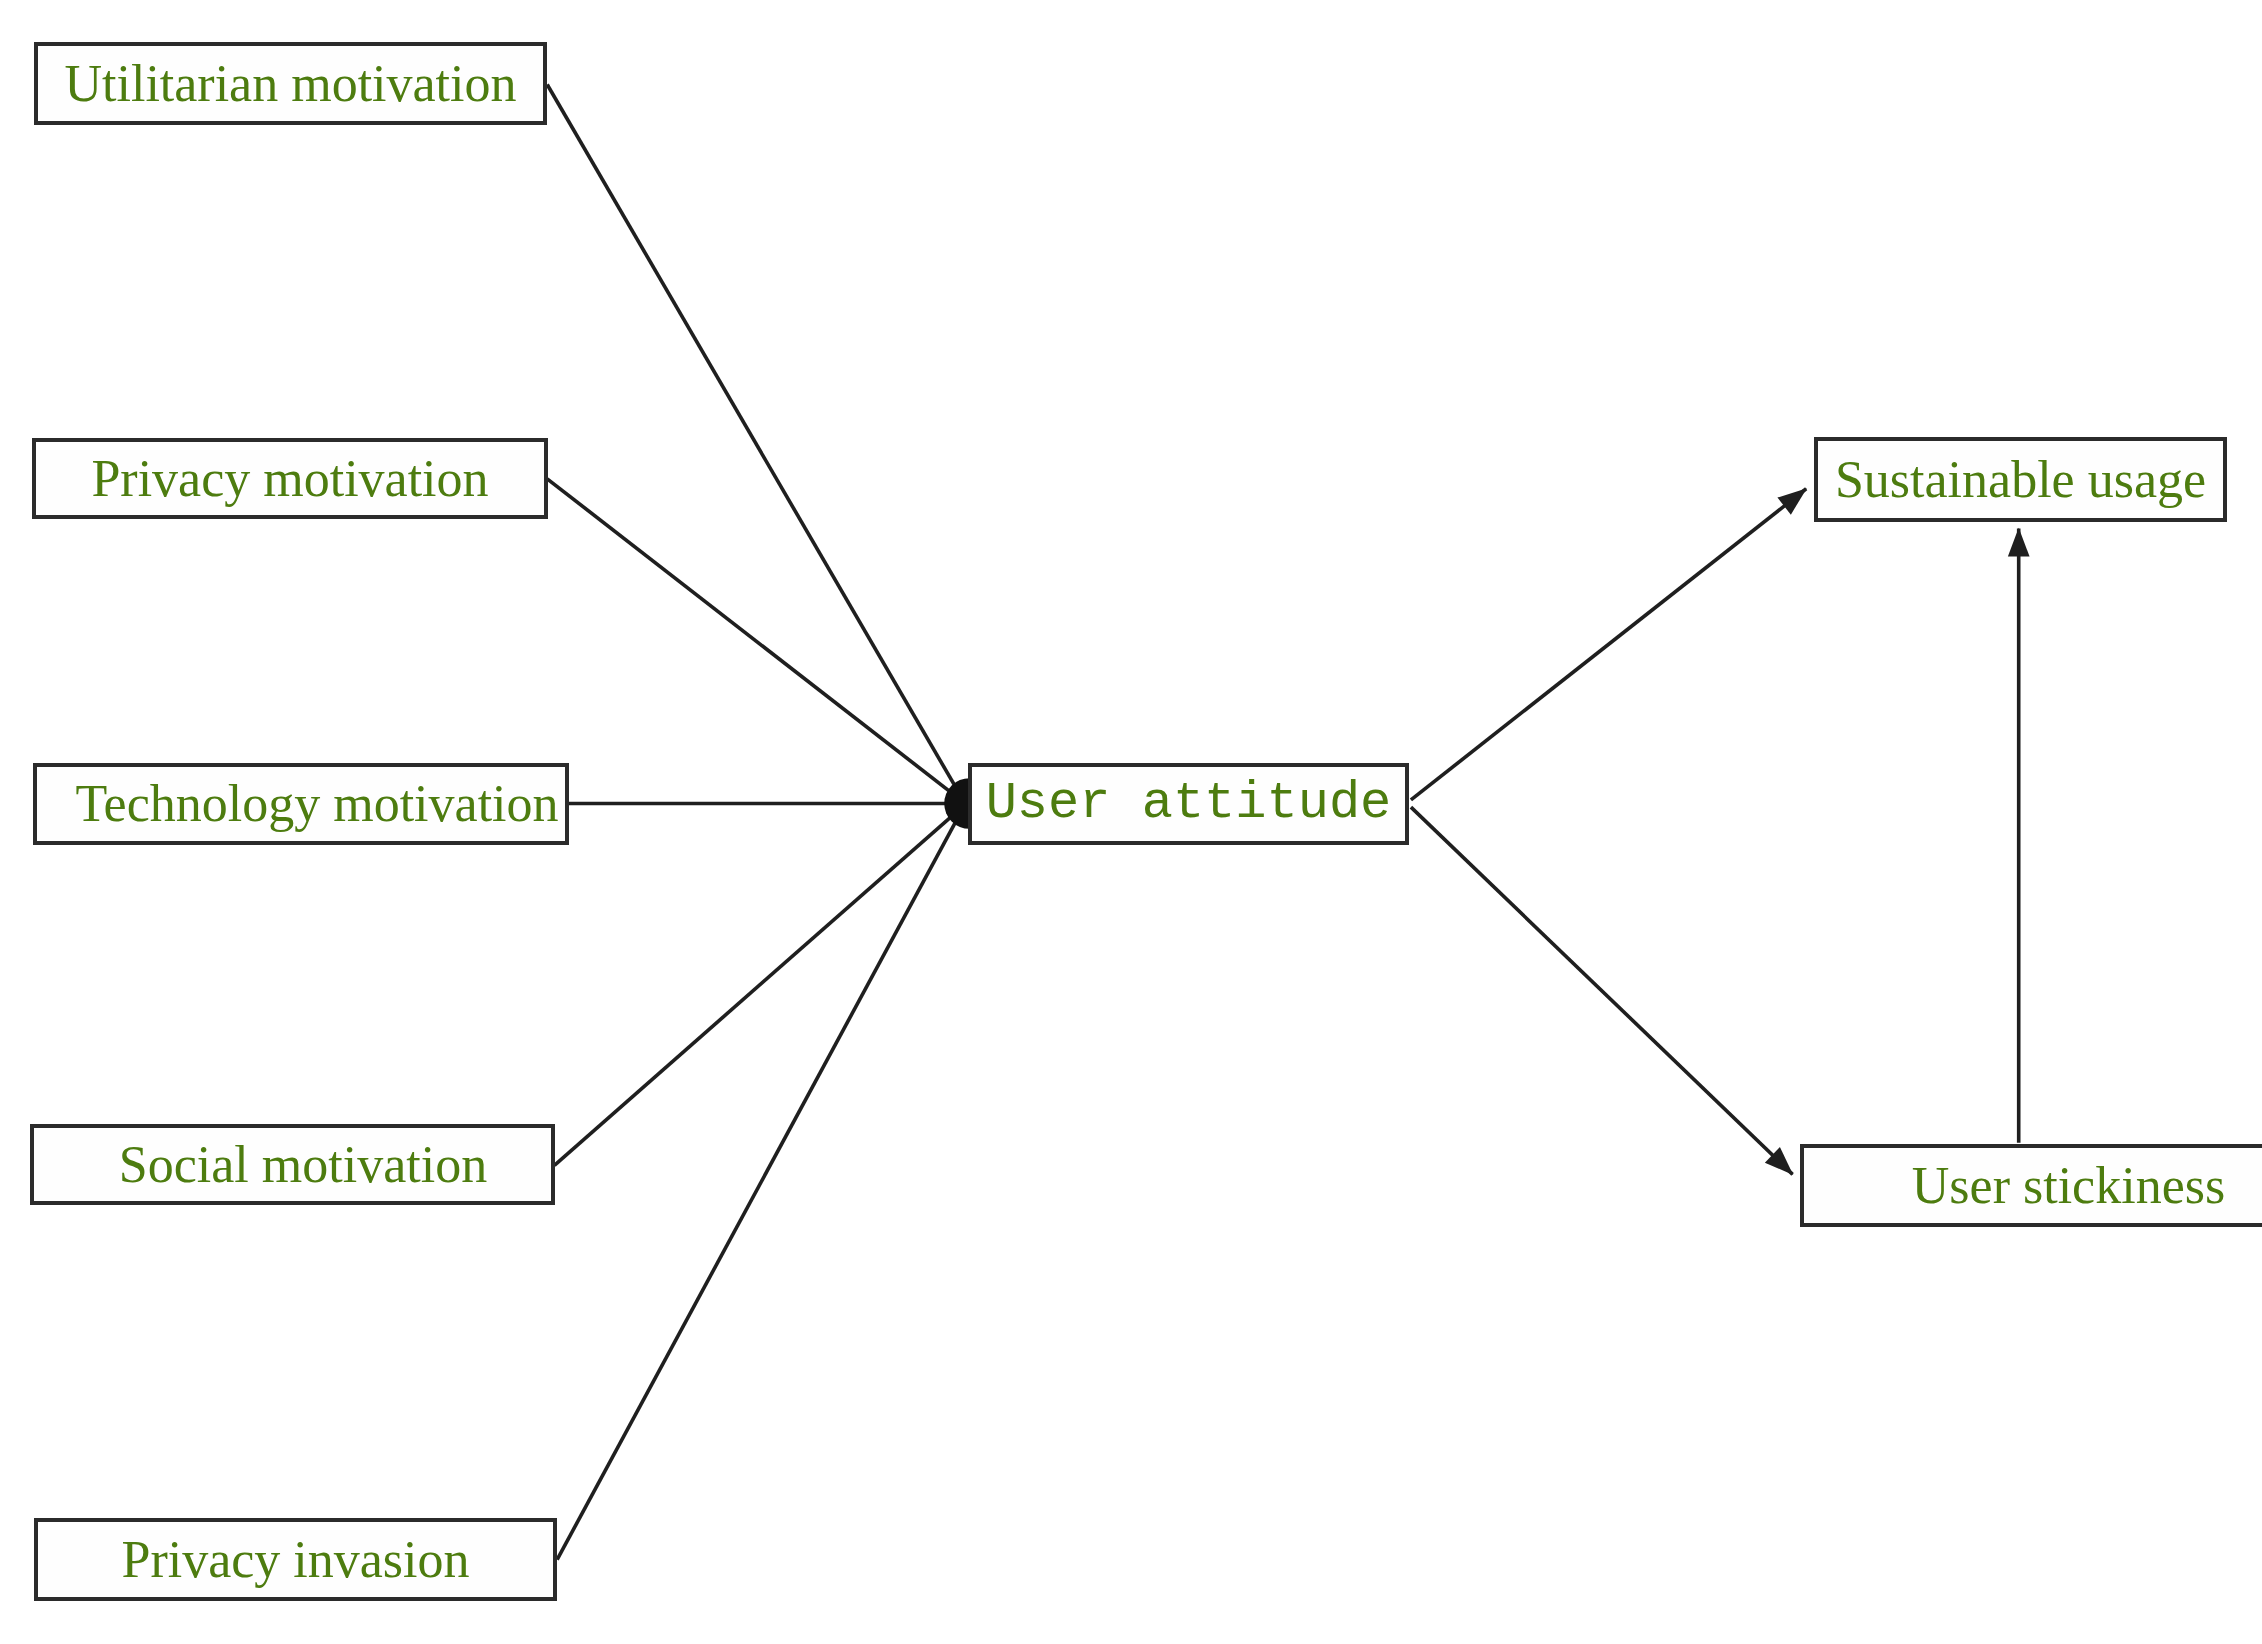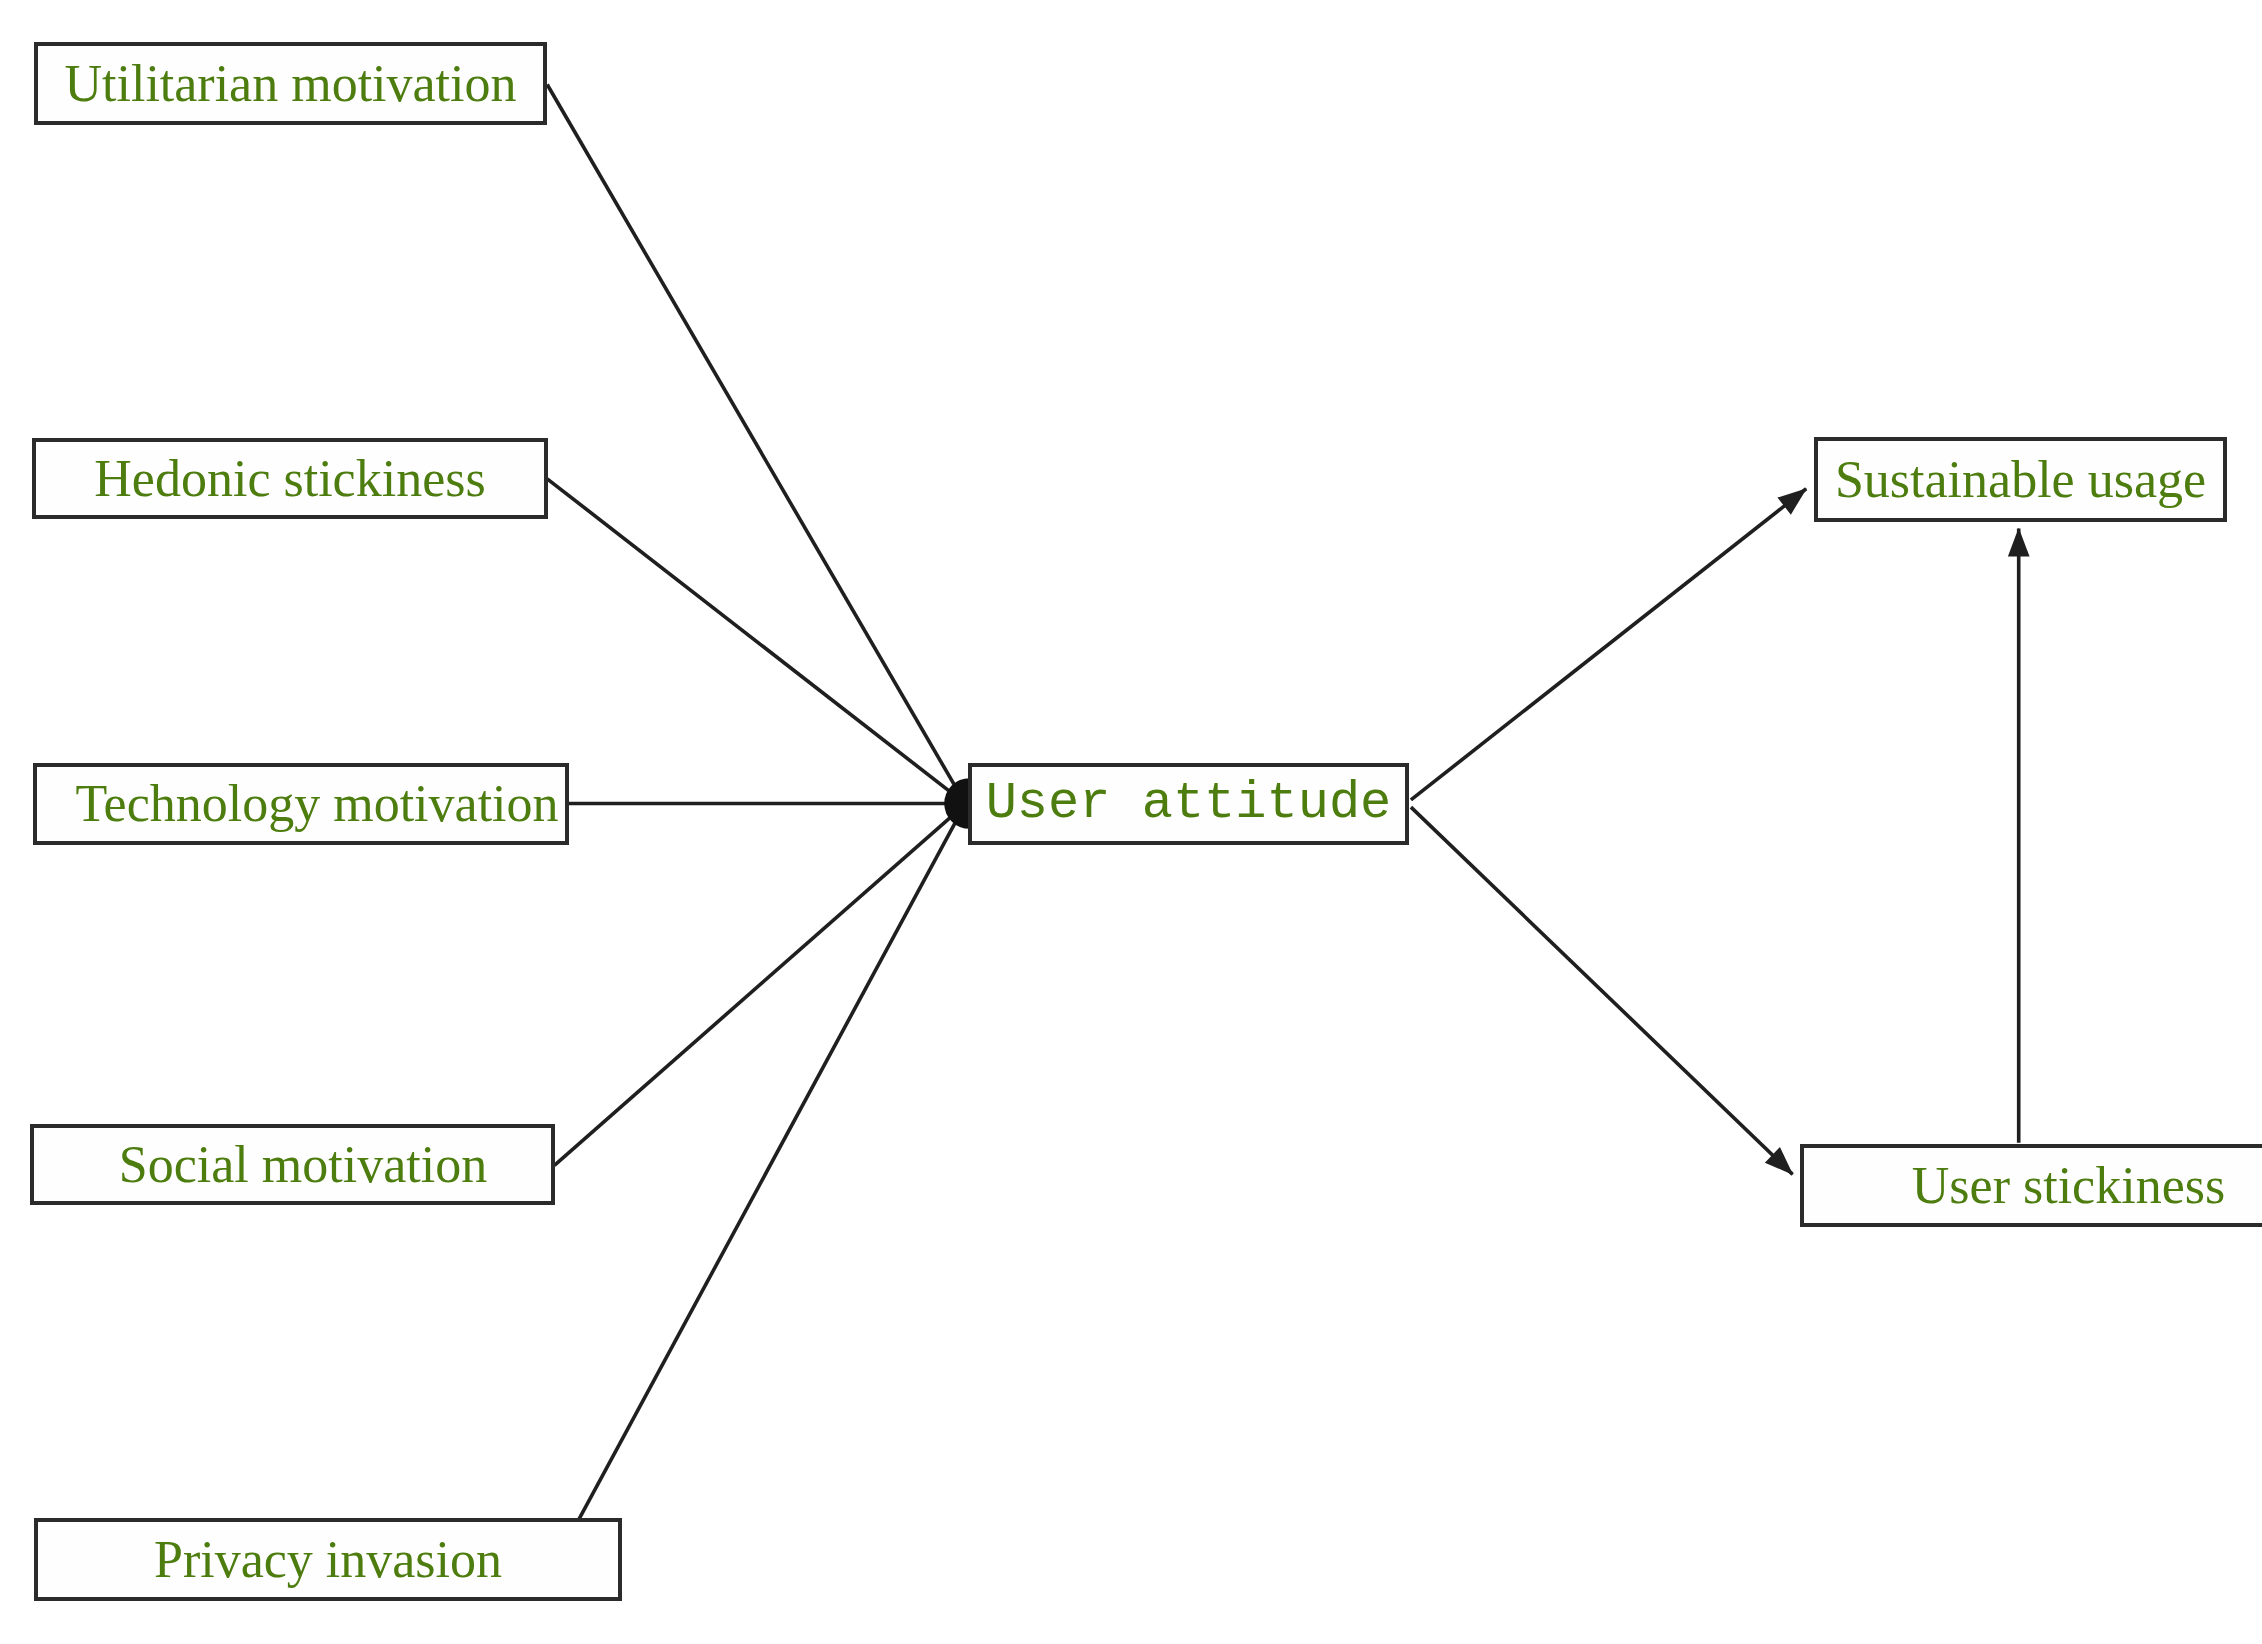--- a/index.html
+++ b/index.html
@@ -34,21 +34,21 @@
     font-size: 52px;
     line-height: 1;
     white-space: nowrap;
     text-align: center;
   }
   
   #node-utilitarian { left: 34px;   top: 42px;   width: 513px; height: 83px; }
   #node-hedonic     { left: 32px;   top: 438px;  width: 516px; height: 81px; }
   #node-technology  { left: 33px;   top: 763px;  width: 536px; height: 82px; padding-left: 32px; }
   #node-social      { left: 30px;   top: 1124px; width: 525px; height: 81px; padding-left: 21px; }
-  #node-privacy     { left: 34px;   top: 1518px; width: 588px; height: 83px; }
+  #node-privacy     { left: 34px;   top: 1518px; width: 523px; height: 83px; }
   #node-attitude    { left: 968px; top: 763px;  width: 441px; height: 82px; font-family: Liberation Mono, monospace; }
   #node-sustainable { left: 1814px; top: 437px;  width: 413px; height: 85px; }
   #node-stickiness  { left: 1800px; top: 1144px; width: 537px; height: 83px; }
 </style>
 </head>
 <body>
 
 <div id="figure-canvas">
 
   <svg id="connector-layer" viewBox="0 0 2501 1818" xmlns="http://www.w3.org/2000/svg">
@@ -71,21 +71,21 @@
     </g>
 
     <path d="M 1072 860 A 28 28 0 1 0 1072 916 Z" fill="#111111"></path>
   </svg>
 
   <div class="node" id="node-utilitarian">
     <span>Utilitarian motivation</span>
   </div>
 
   <div class="node" id="node-hedonic">
-    <span>Hedonic stickiness</span>
+    <span>Privacy motivation</span>
   </div>
 
   <div class="node" id="node-technology">
     <span>Technology motivation</span>
   </div>
 
   <div class="node" id="node-social">
     <span>Social motivation</span>
   </div>
 

